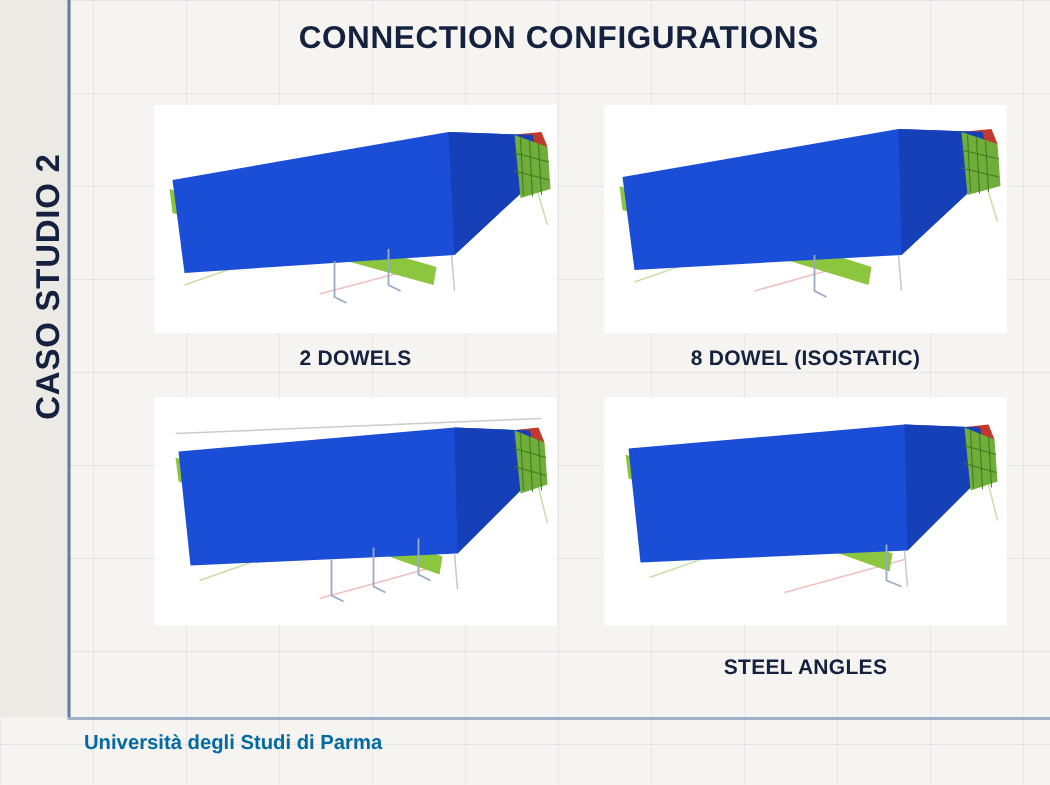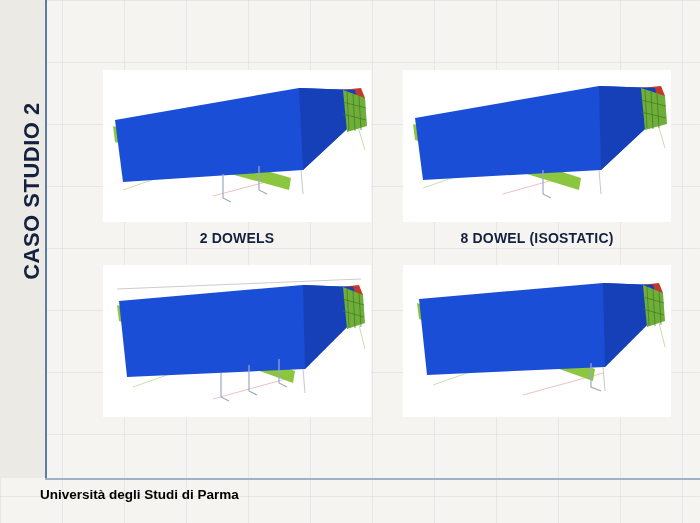--- a/index.html
+++ b/index.html
@@ -73,25 +73,25 @@
   .footer-rule {
     position: absolute;
     left: 45px;
     top: 478px;
     width: 655px;
     height: 2px;
     background: #9fb0c9;
   }
   .footer-text {
     position: absolute;
-    left: 40px;
+    left: 56px;
     top: 487px;
     font-size: 13.5px;
     font-weight: bold;
-    color: #000000;
+    color: #0369a1;
   }
   .grid-figs {
     position: absolute;
     left: 78px;
     top: 70px;
     width: 600px;
     height: 400px;
   }
   .fig-cell {
     position: absolute;
@@ -125,20 +125,21 @@
 </head>
 <body>
 
 <div class="slide">
   <div class="grid-bg"></div>
 
   <div class="side-band"></div>
   <div class="side-rule"></div>
   <div class="side-title">CASO STUDIO 2</div>
 
+  <div class="slide-title">CONNECTION CONFIGURATIONS</div>
 
   <div class="grid-figs">
 
     <div class="fig-cell c0">
       <div class="fig-img">
         <svg width="268" height="152" viewBox="0 0 268 152">
           <rect x="0" y="0" width="268" height="152" fill="#ffffff"></rect>
 
           <path d="M20 120 L250 40" stroke="#c8e0a8" stroke-width="1" fill="none"></path>
           <path d="M250 40 L262 80" stroke="#c8e0a8" stroke-width="1" fill="none"></path>
@@ -247,19 +248,20 @@
             <path d="M256 26 L258 60"></path>
               <path d="M240 32 L261 38"></path>
             <path d="M240 44 L261 50"></path>
           </g>
           <g stroke="#9aaac4" stroke-width="1.2" fill="none">
             <path d="M188 98 L188 122 L198 126"></path>
           </g>
           <path d="M200 102 L202 126" stroke="#c8c8c8" stroke-width="1"></path>
         </svg>
       </div>
+      <div class="fig-caption">STEEL ANGLES</div>
     </div>
 
   </div>
 
   <div class="footer-rule"></div>
   <div class="footer-text">Università degli Studi di Parma</div>
 </div>
 
 </body></html>

